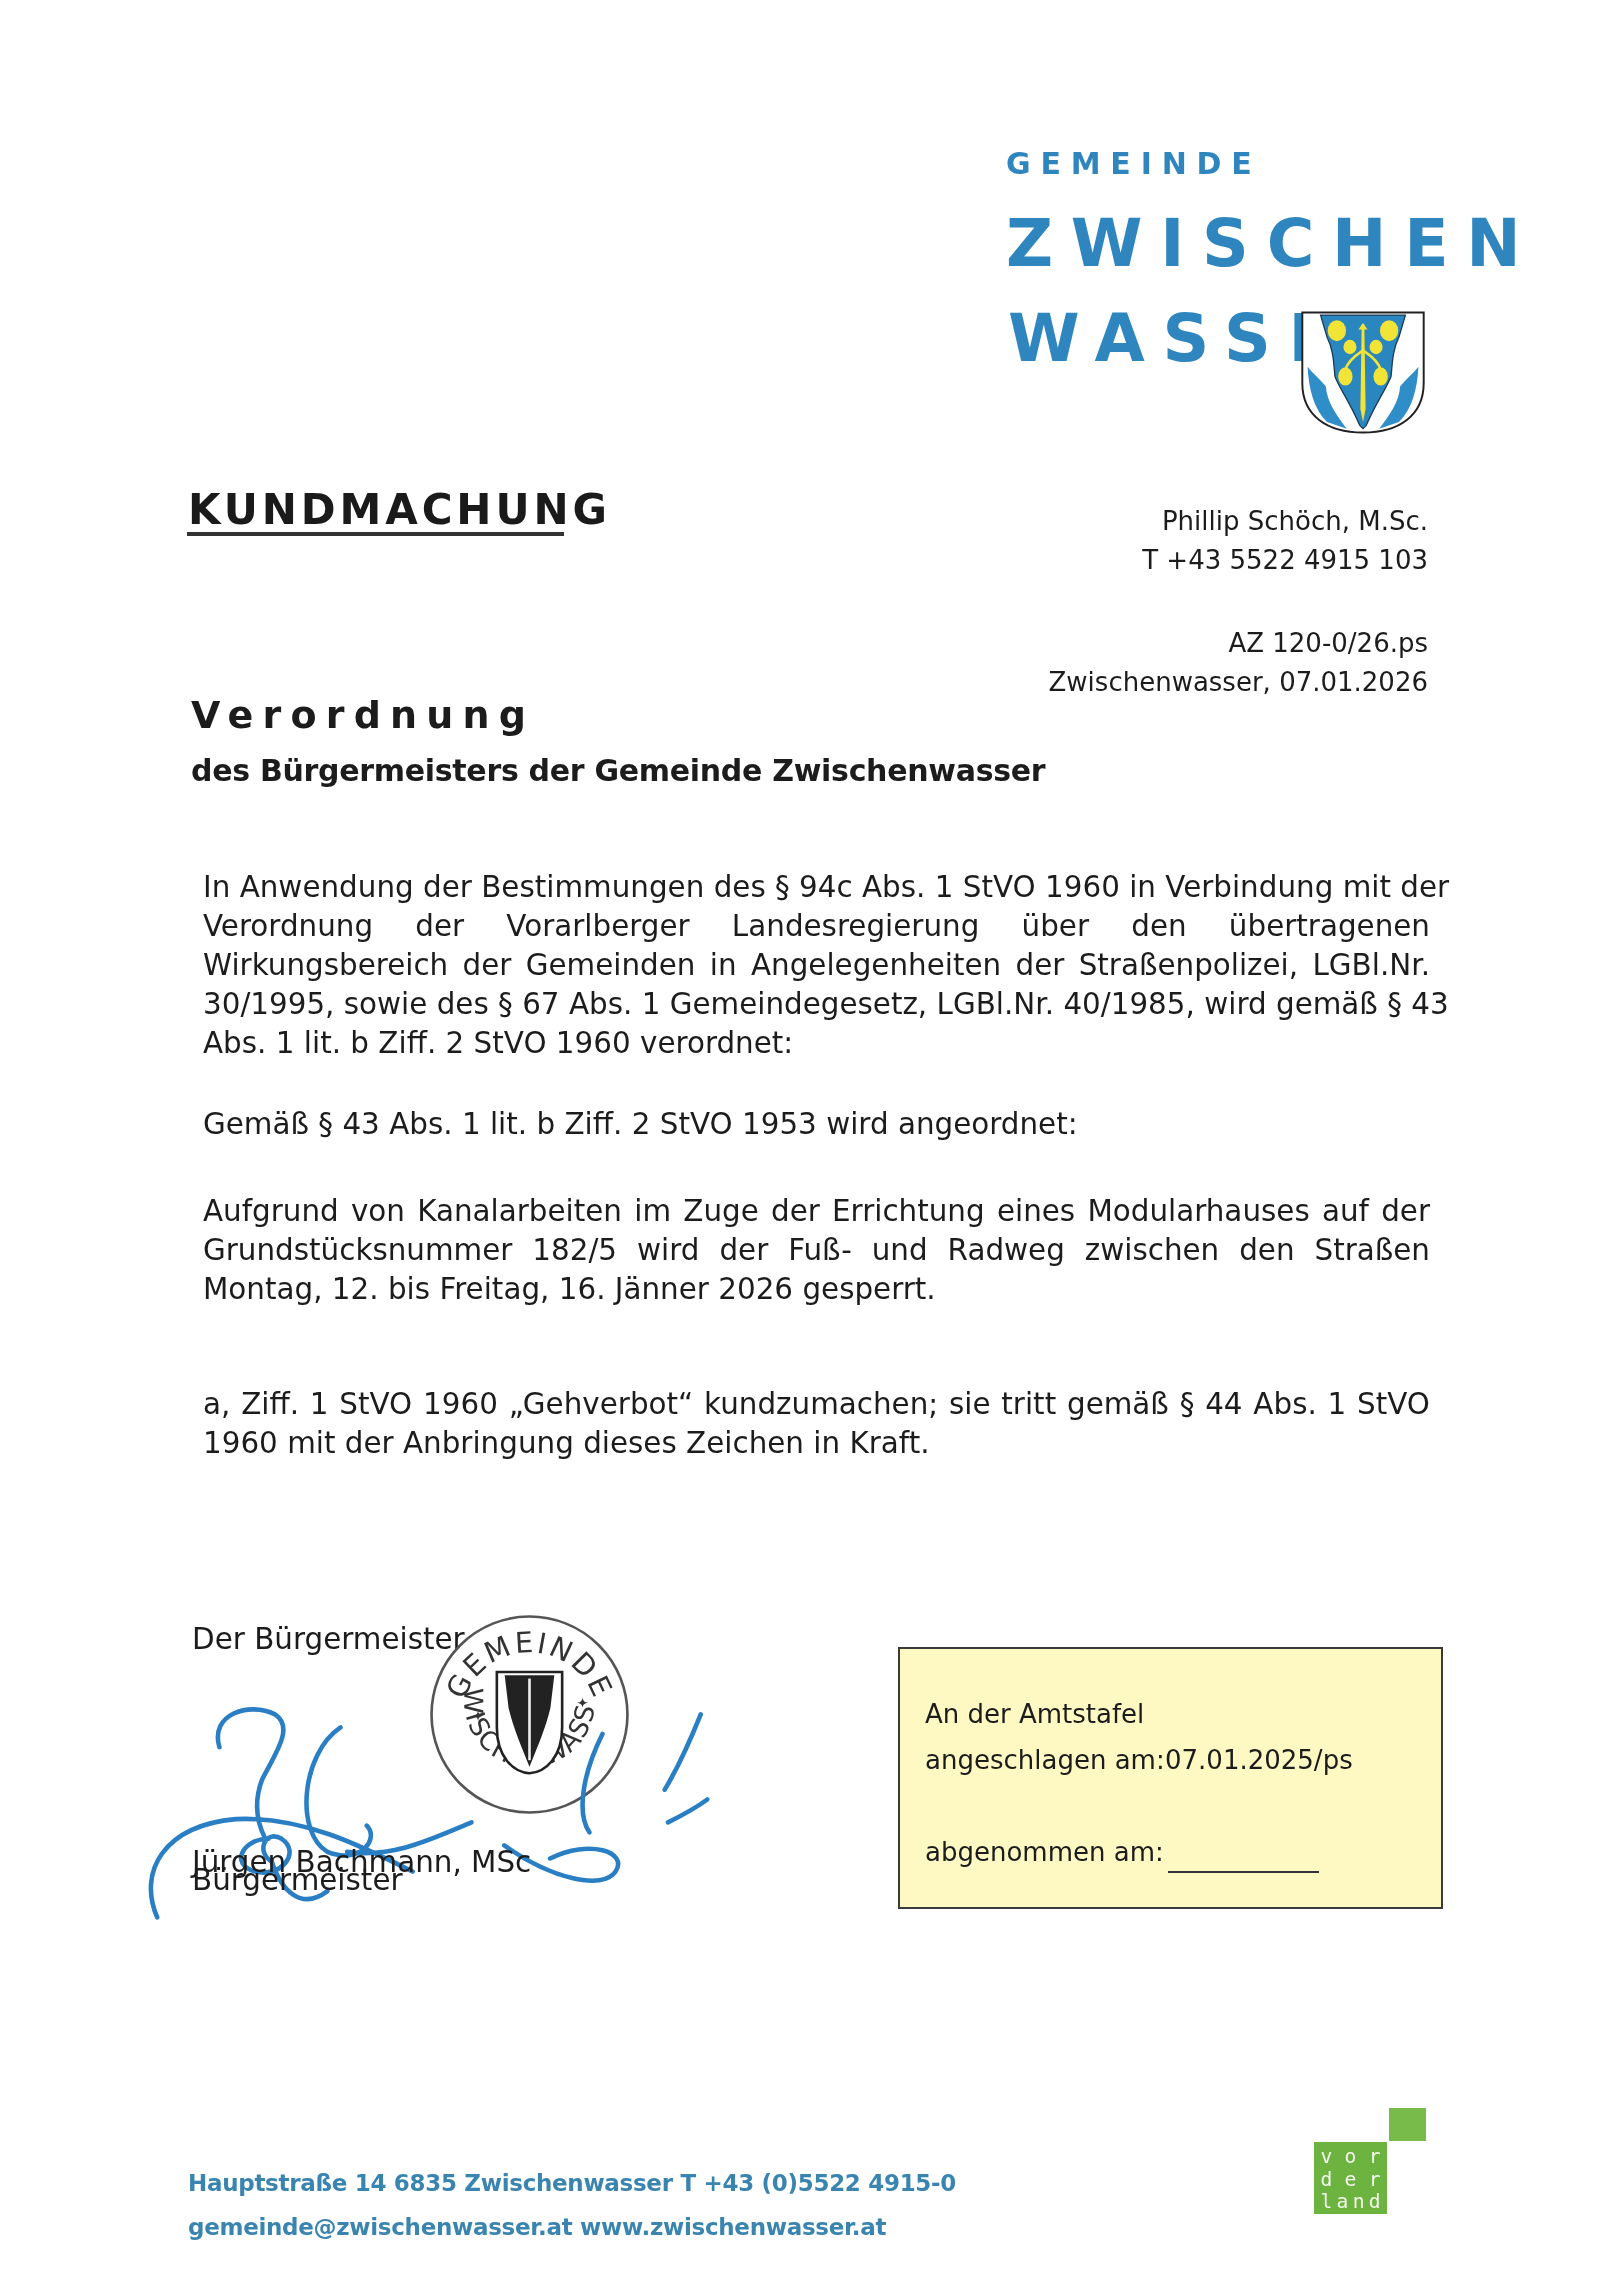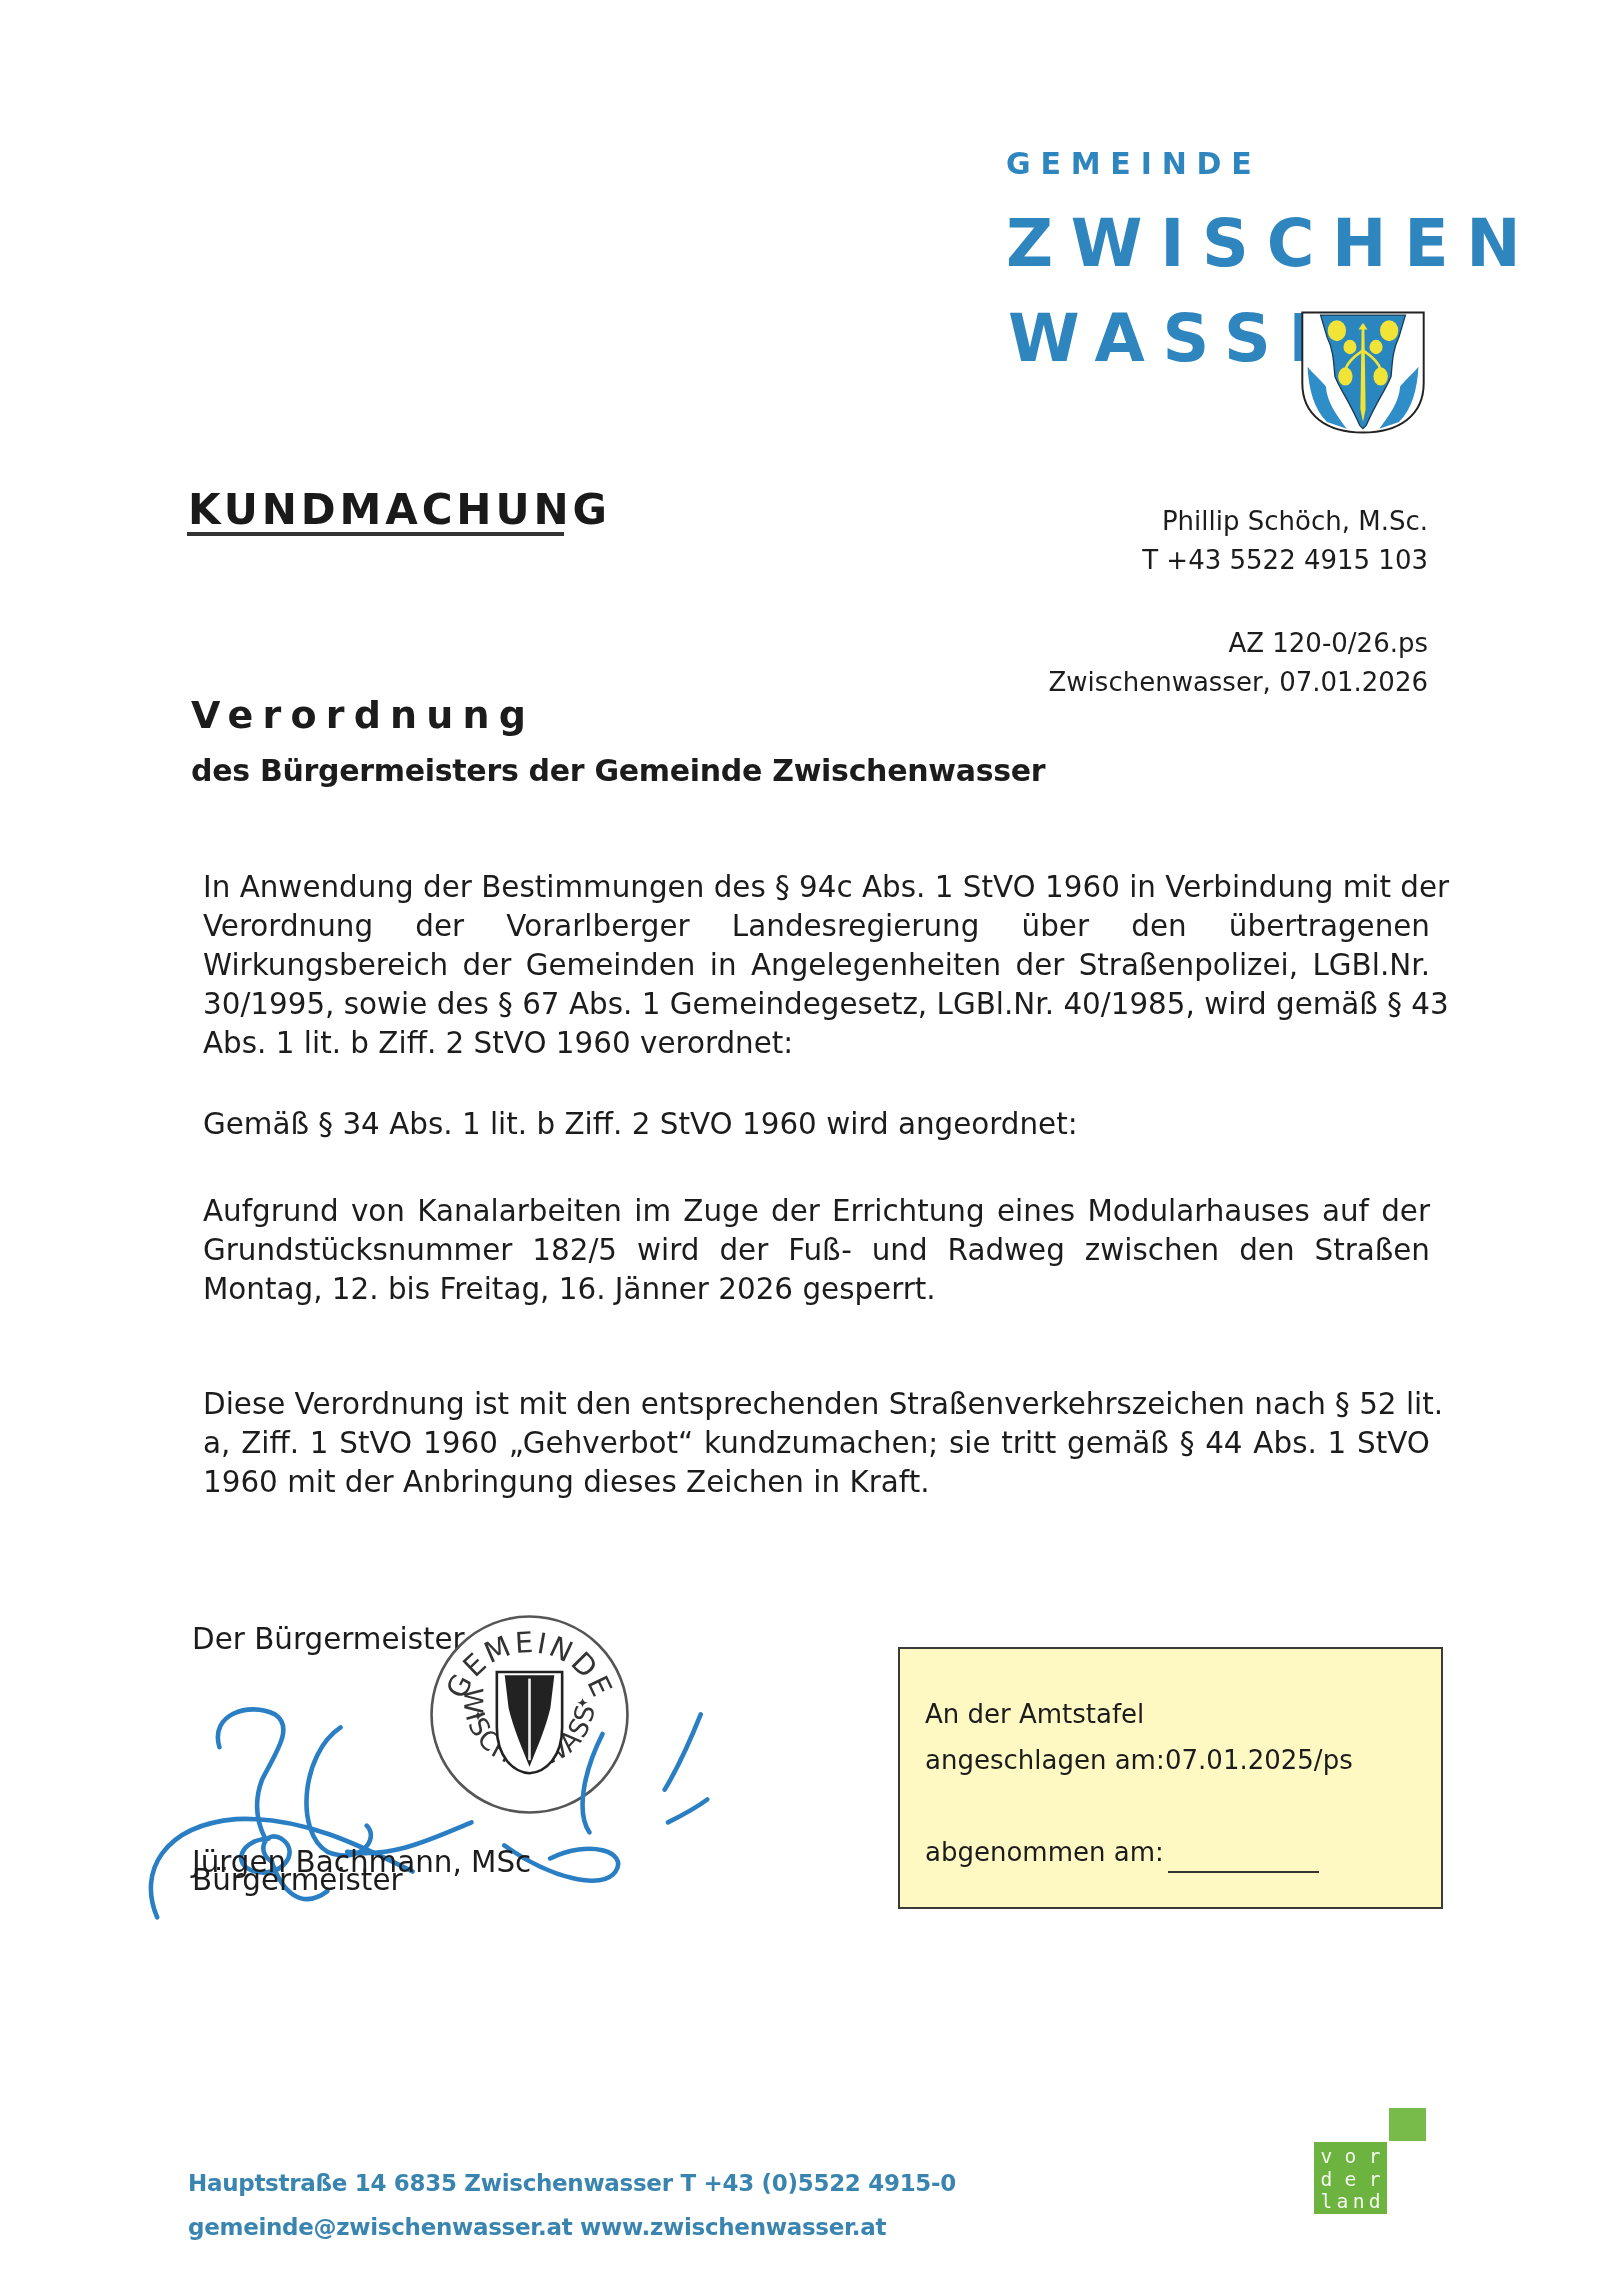--- a/index.html
+++ b/index.html
@@ -83,31 +83,30 @@
 
 <div class="abs para" style="top:868px;">
   <span class="ln">In Anwendung der Bestimmungen des § 94c Abs. 1 StVO 1960 in Verbindung mit der</span>
   <span class="ln">Verordnung der Vorarlberger Landesregierung über den übertragenen</span>
   <span class="ln">Wirkungsbereich der Gemeinden in Angelegenheiten der Straßenpolizei, LGBl.Nr.</span>
   <span class="ln">30/1995, sowie des § 67 Abs. 1 Gemeindegesetz, LGBl.Nr. 40/1985, wird gemäß § 43</span>
   <span class="ln last">Abs. 1 lit. b Ziff. 2 StVO 1960 verordnet:</span>
 </div>
 
 <div class="abs para" style="top:1105px;">
-  <span class="ln last">Gemäß § 34 Abs. 1 lit. b Ziff. 2 StVO 1960 wird angeordnet:</span>
+  <span class="ln last">Gemäß § 43 Abs. 1 lit. b Ziff. 2 StVO 1953 wird angeordnet:</span>
 </div>
 
 <div class="abs para" style="top:1192px;">
   <span class="ln">Aufgrund von Kanalarbeiten im Zuge der Errichtung eines Modularhauses auf der</span>
   <span class="ln">Grundstücksnummer 182/5 wird der Fuß- und Radweg zwischen den Straßen</span>
   <span class="ln last">Montag, 12. bis Freitag, 16. Jänner 2026 gesperrt.</span>
 </div>
 
 <div class="abs para" style="top:1385px;">
-  <span class="ln">Diese Verordnung ist mit den entsprechenden Straßenverkehrszeichen nach § 52 lit.</span>
   <span class="ln">a, Ziff. 1 StVO 1960 „Gehverbot“ kundzumachen; sie tritt gemäß § 44 Abs. 1 StVO</span>
   <span class="ln last">1960 mit der Anbringung dieses Zeichen in Kraft.</span>
 </div>
 
 <div class="abs sig-text" style="top:1625px;">Der Bürgermeister</div>
 
 <div class="abs stamp">
   <svg width="209" height="209" viewBox="0 0 320 320">
     <defs>
       <path id="arcTop" d="M55 170 A105 105 0 0 1 265 170"></path>

